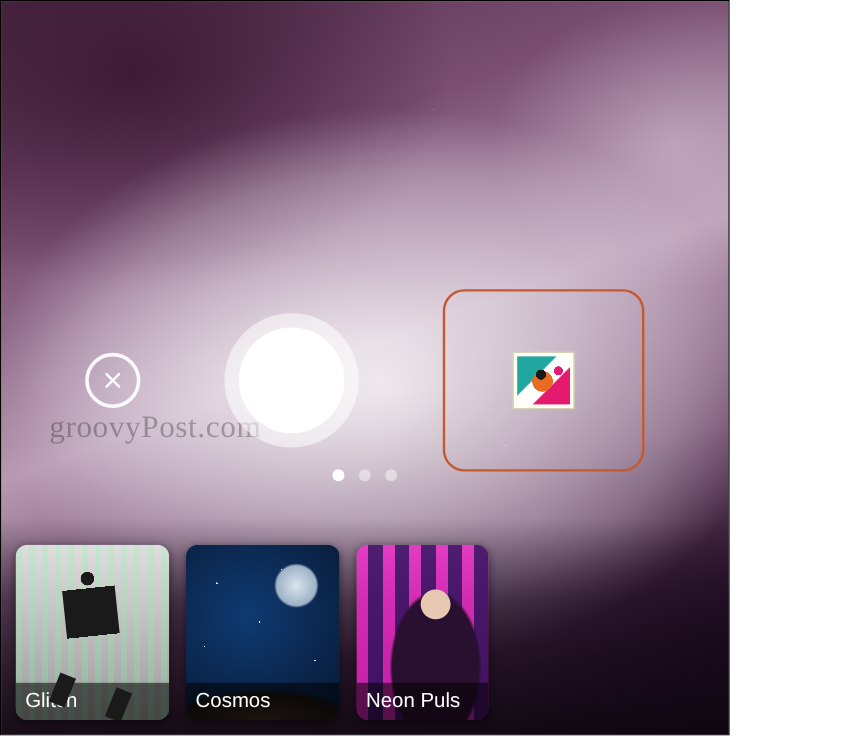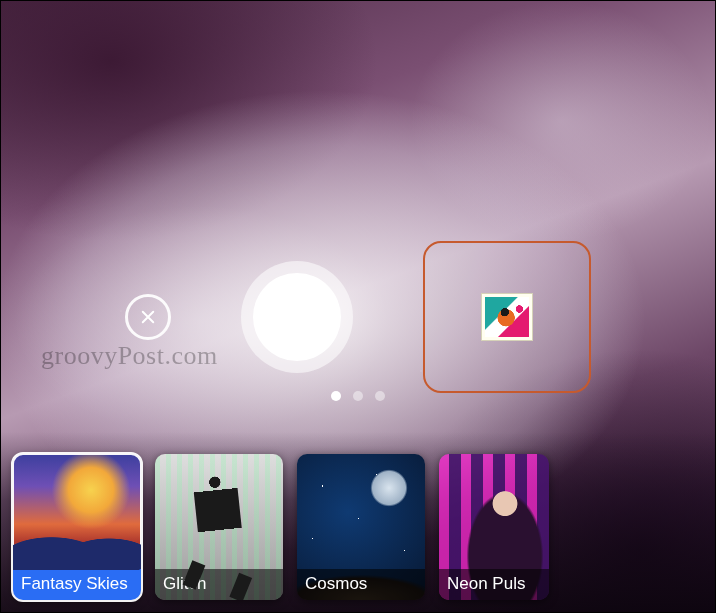--- a/index.html
+++ b/index.html
@@ -1,19 +1,19 @@
 <!DOCTYPE html>
 <html><head>
 <meta charset="utf-8">
 <style>
   * { box-sizing: border-box; margin: 0; padding: 0; }
   html, body { width: 716px; height: 613px; overflow: hidden; font-family: -apple-system, Helvetica, Arial, sans-serif; }
   .app {
     position: relative;
-    width: 716px;
+    width: 608px;
     height: 613px;
     background:
       radial-gradient(ellipse 450px 320px at 320px 320px, rgba(255,255,255,0.78), rgba(220,210,225,0.35) 55%, transparent 72%),
       radial-gradient(ellipse 260px 160px at 200px 320px, rgba(255,255,255,0.35), transparent 72%),
       radial-gradient(ellipse 200px 160px at 560px 120px, rgba(241,235,246,0.35), transparent 75%),
       radial-gradient(ellipse 370px 250px at 110px 60px, rgba(54,20,46,0.85), transparent 72%),
       radial-gradient(ellipse 340px 280px at 640px 550px, rgba(26,8,28,0.9), transparent 72%),
       linear-gradient(160deg, #4d2a46 0%, #7a4f72 25%, #b79ab2 48%, #6d4767 70%, #2f1530 100%);
     border: 1px solid #000;
   }
@@ -222,23 +222,20 @@
     </div>
   </div>
 
   <div class="dots" id="dots">
       <div class="dot active"></div>
       <div class="dot"></div>
       <div class="dot"></div>
     </div>
 
   <div class="filters" id="filters">
-      <div class="filter art-fantasy selected">
-        <div class="filter-label">Fantasy Skies</div>
-      </div>
       <div class="filter art-glitch">
         <div class="filter-label">Glitch</div>
       </div>
       <div class="filter art-cosmos">
         <div class="filter-label">Cosmos</div>
       </div>
       <div class="filter art-neon last">
         <div class="filter-label">Neon Puls</div>
       </div>
     </div>

